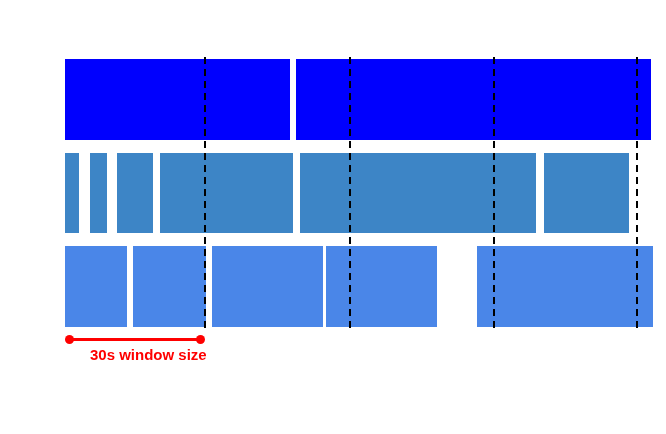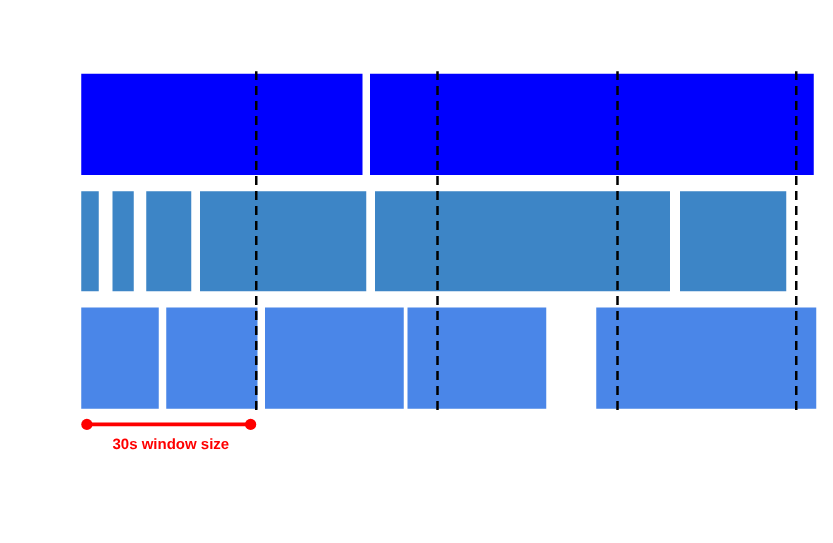--- a/index.html
+++ b/index.html
@@ -29,21 +29,21 @@
   }
   .arrow-dot {
     position: absolute;
     width: 9px;
     height: 9px;
     border-radius: 50%;
   }
   .arrow-label {
     position: absolute;
     font-weight: bold;
-    font-size: 12px;
+    font-size: 15px;
     line-height: 12px;
     white-space: nowrap;
     text-align: center;
   }
 </style>
 </head>
 <body>
 
 <div class="canvas" style="width: 666px; height: 434px; background: rgb(255, 255, 255);">
 

